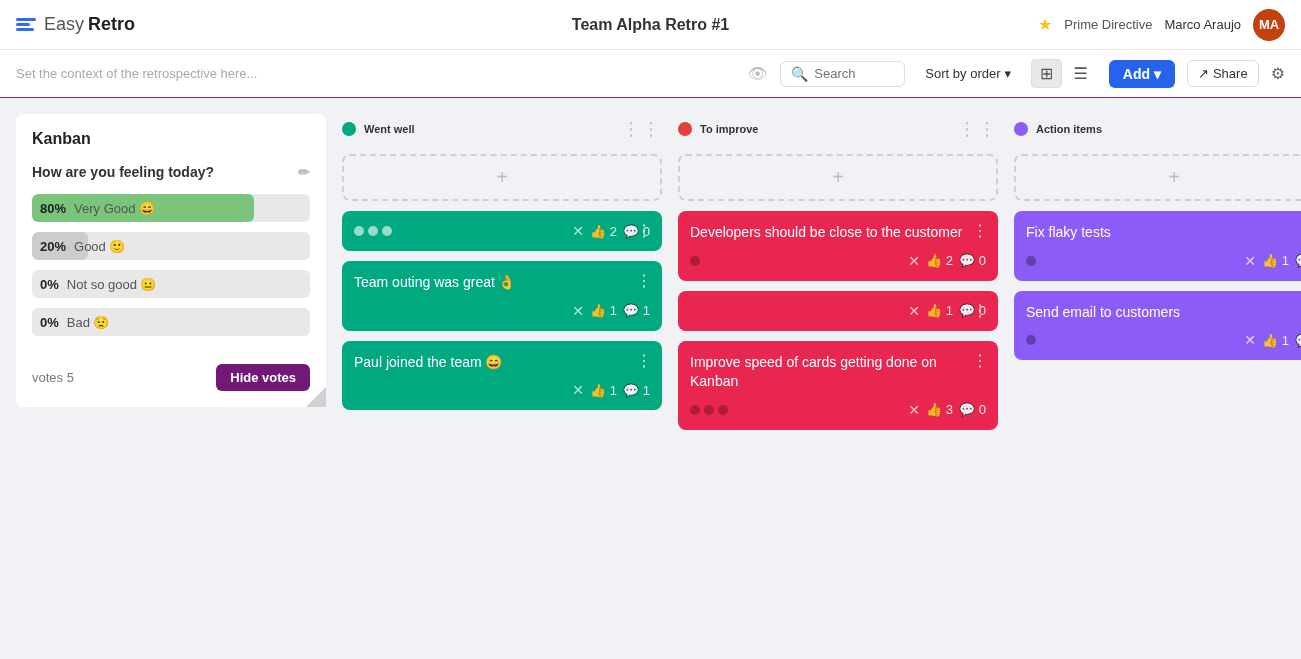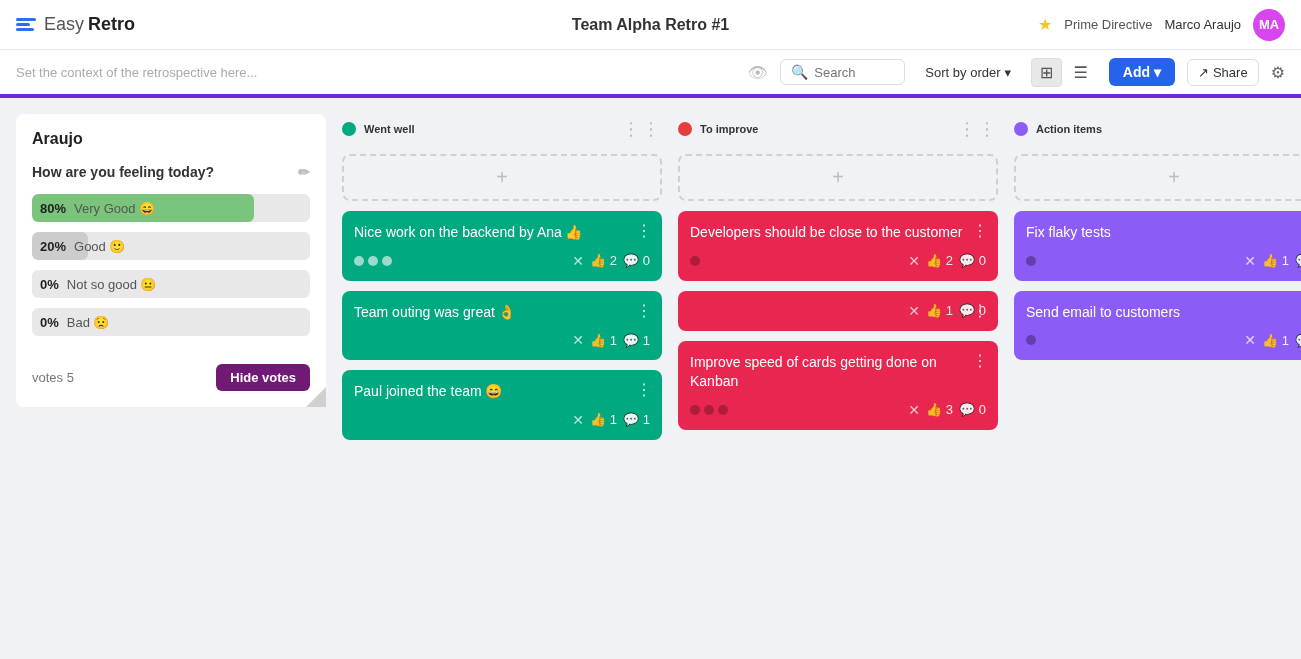--- a/index.html
+++ b/index.html
@@ -50,34 +50,34 @@
       margin-left: auto;
       display: flex;
       align-items: center;
       gap: 12px;
     }
     .star-icon { color: #f5c518; font-size: 16px; }
     .prime-directive { font-size: 13px; color: #555; }
     .user-name { font-size: 13px; color: #333; font-weight: 500; }
     .avatar {
       width: 32px; height: 32px;
-      background: #d946ef;
+      background: #c2410c;
       border-radius: 50%;
       display: flex; align-items: center; justify-content: center;
       color: #fff; font-size: 13px; font-weight: 600;
     }
 
     
     .toolbar {
       background: #fff;
       display: flex;
       align-items: center;
       padding: 0 16px;
       height: 48px;
-      border-bottom: 4px solid #6d28d9;
+      border-bottom: 1px solid #6d28d9;
       gap: 12px;
     }
     .context-text { color: #aaa; font-size: 13px; flex: 1; }
     .eye-icon { color: #bbb; font-size: 16px; cursor: pointer; }
     .search-box {
       display: flex;
       align-items: center;
       border: 1px solid #ddd;
       border-radius: 6px;
       padding: 4px 10px;
@@ -252,21 +252,21 @@
   <div class="share-btn">
     <span>↗</span>
     <span>Share</span>
   </div>
   <span class="gear-btn">⚙</span>
 </div>
 
 <div class="board">
 
   <div class="surveys-panel">
-    <div class="surveys-title">Araujo</div>
+    <div class="surveys-title">Kanban</div>
     <div class="survey-question">
       <span>How are you feeling today?</span>
       <span class="edit-icon">✏</span>
     </div>
 
     <div class="survey-row">
       <div class="survey-bar-bg">
         <div class="survey-bar-fill fill-80"></div>
         <div class="survey-label">
           <span class="pct">80%</span>
@@ -319,21 +319,20 @@
     <div class="column">
       <div class="col-header">
         <div class="col-dot green"></div>
         <span class="col-title">Went well</span>
         <span class="col-menu">⋮⋮</span>
       </div>
       <div class="add-card-row">+</div>
 
       <div class="card green">
         <span class="card-menu">⋮</span>
-        <div class="card-text">Nice work on the backend by Ana 👍</div>
         <div class="card-footer">
           <div class="card-dots">
             <div class="card-dot"></div>
             <div class="card-dot"></div>
             <div class="card-dot"></div>
           </div>
           <div class="card-actions">
             <span class="card-x">✕</span>
             <span class="card-like">👍 2</span>
             <span class="card-comment">💬 0</span>

